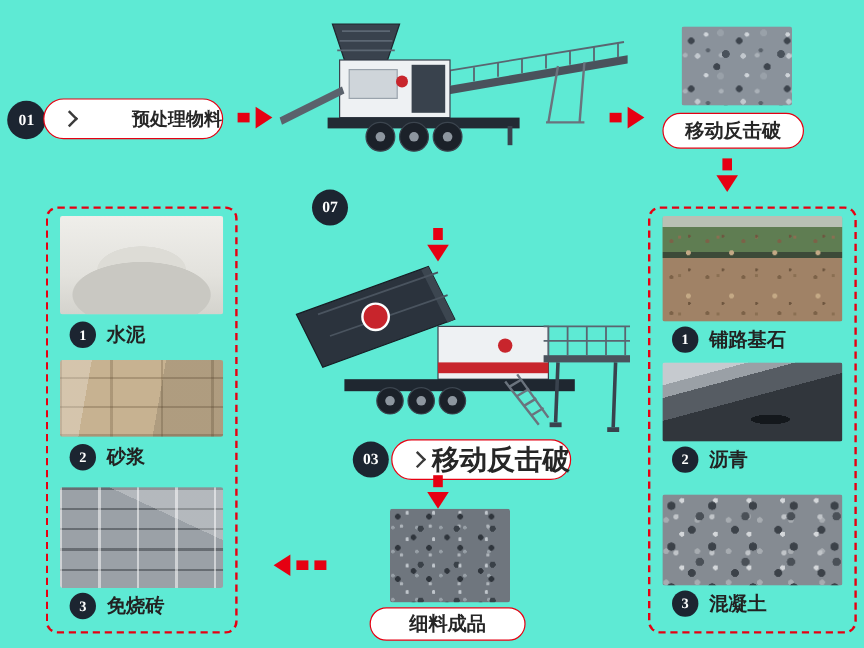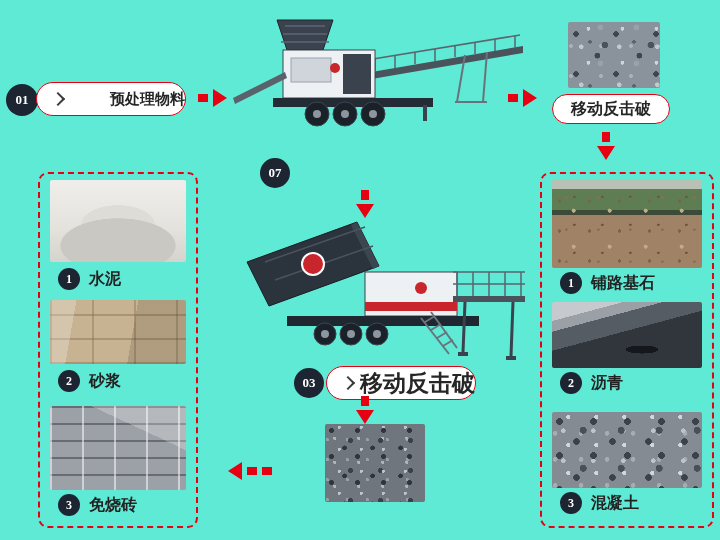--- a/index.html
+++ b/index.html
@@ -189,20 +189,21 @@
     <span class="chev"></span>
     <span>移动反击破</span>
   </div>
 
   <div class="v-arrow" style="left:356px;top:396px">
     <i class="dash-v"></i>
       <i class="tri-d"></i>
   </div>
 
   <div class="photo tex-gravel-fine" style="left:325px;top:424px;width:100px;height:78px"></div>
+  <div class="pill" style="left:308px;top:506px;width:130px;height:28px;font-size:16px">细料成品</div>
 
   <div class="h-arrow" style="left:228px;top:462px">
     <i class="tri-l"></i>
       <i class="dash"></i>
       <i class="dash"></i>
   </div>
 
   <div class="dashed-box" style="left:38px;top:172px;width:160px;height:356px"></div>
 
   <div class="photo tex-cement" style="left:50px;top:180px;width:136px;height:82px"></div>

